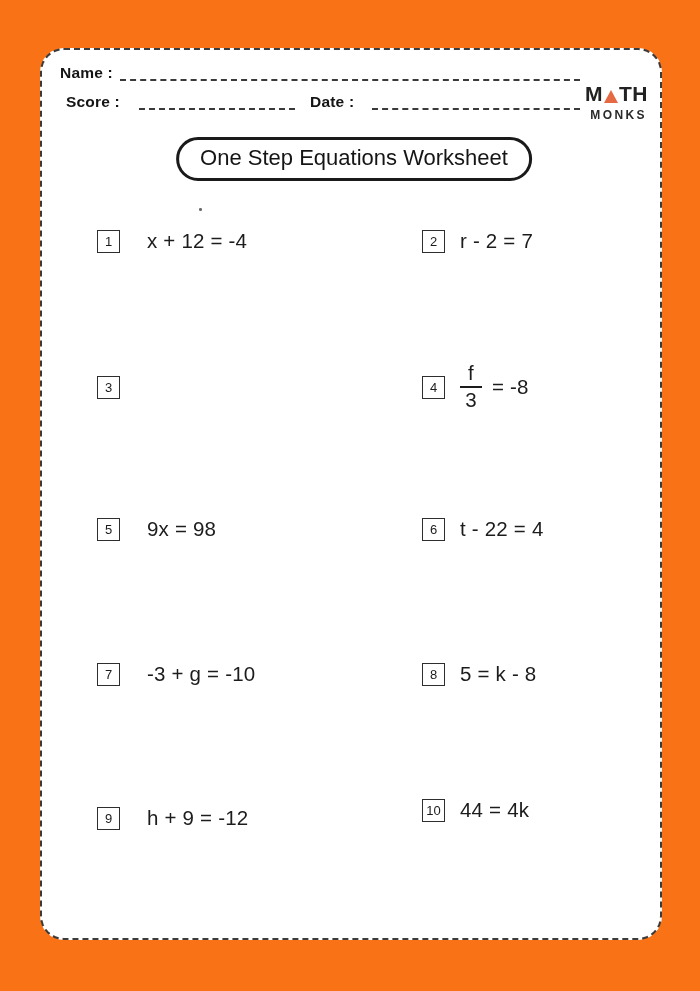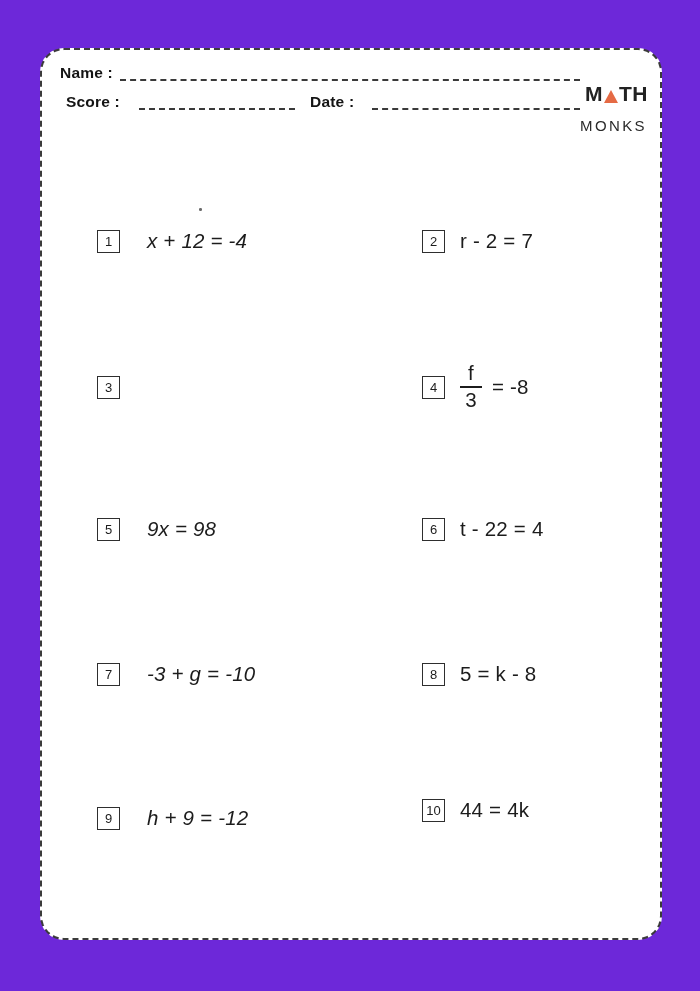--- a/index.html
+++ b/index.html
@@ -1,38 +1,38 @@
 <!DOCTYPE html>
 <html><head>
 <meta charset="utf-8">
 <style>
   * { margin:0; padding:0; box-sizing:border-box; }
   html,body { width:700px; height:991px; background:#ffffff; font-family:"Liberation Sans", sans-serif; color:#1c1c1c; }
-  .page { position:relative; width:700px; height:991px; background:#6d28d9; overflow:hidden; }
+  .page { position:relative; width:700px; height:991px; background:#f97316; overflow:hidden; }
 
   .sheet {
     position:absolute; left:40px; top:48px; width:622px; height:892px;
     border:2px dashed #3b3b3b; border-radius:24px; background:#fff;
   }
 
   
   .hdr-label { position:absolute; font-size:15.5px; font-weight:600; color:#141414; letter-spacing:0.2px; }
   .lbl-name  { left:18px; top:14px; }
   .lbl-score { left:24px; top:43px; }
   .lbl-date  { left:249px; top:43px;margin-left:19px; }
   .wline { position:absolute; height:18px; border-bottom:2px dashed #3a3a3a; }
   .line-name  { left:78px;  top:13px; width:460px; }
   .line-score { left:97px;  top:42px; width:156px; }
   .line-date  { left:330px; top:42px; width:208px; }
 
   
   .logo { position:absolute; right:12px; top:33px; text-align:right; color:#222; }
   .logo-top { display:flex; align-items:flex-end; justify-content:flex-end; font-size:21px; font-weight:700; line-height:1; letter-spacing:0.5px; }
   .tri { width:0; height:0; border-left:7.5px solid transparent; border-right:7.5px solid transparent; border-bottom:13px solid #E56A44; margin:0 1px 1px 1px; }
-  .logo-bottom { font-size:15px; font-weight:400; letter-spacing:2.4px; margin-top:13px; margin-right:1px; color:#2a2a2a; }
+  .logo-bottom { font-size:12px; font-weight:700; letter-spacing:2.4px; margin-top:4px; margin-right:1px; color:#2a2a2a; }
 
   
   .title-pill {
     position:absolute; top:87px; left:50%; transform:translateX(-50%); margin-left:3px;
     border:3px solid #1a1a1a; border-radius:26px; padding:5px 21px 7px;
     font-size:22px; color:#151515; white-space:nowrap; background:#fff;
   }
   .subtitle { position:absolute; top:134px; left:0; width:100%; text-align:center; font-size:13px; font-weight:600; color:#1a1a1a; }
 
   .speck { position:absolute; left:157px; top:158px; width:2.5px; height:2.5px; border-radius:50%; background:#6a6a6a; }
@@ -41,21 +41,21 @@
   .prob { position:absolute; display:flex; align-items:center; height:40px; }
   .prob.fr { height:68px; }
   .col-l { left:55px; }
   .col-r { left:380px; }
   .numbox {
     width:23px; height:23px; flex:0 0 23px; border:1.5px solid #2e2e2e; background:#fff;
     display:flex; align-items:center; justify-content:center;
     font-size:13px; color:#1c1c1c; line-height:1;
   }
   .eq { font-size:20.5px; color:#1c1c1c; letter-spacing:0.2px; white-space:nowrap; }
-  .col-l .eq { margin-left:27px;font-style:italic; }
+  .col-l .eq { margin-left:27px; }
   .col-r .eq { margin-left:15px; }
   .eqflex { display:flex; align-items:center; }
   .frac { display:inline-flex; flex-direction:column; align-items:center; }
   .gap-pre { margin-left:10px; }
   .gap-post { margin-left:10px; }
   .fpart { font-size:20.5px; line-height:1.1; padding:0 5px; }
   .fbar { align-self:stretch; height:2.5px; min-width:22px; background:#1c1c1c; margin:1px 0; }
 </style>
 </head>
 <body>
@@ -74,20 +74,23 @@
 
     <div class="logo">
       <div class="logo-top">
         <span>M</span>
         <span class="tri"></span>
         <span>TH</span>
       </div>
       <div class="logo-bottom">MONKS</div>
     </div>
 
+    <div class="title-pill">
+      <span>One Step Equations Worksheet</span>
+    </div>
 
     <div class="speck"></div>
 
     <div class="prob col-l" style="top:171px">
       <span class="numbox">1</span>
       <span class="eq">x + 12 = -4</span>
     </div>
     <div class="prob col-r" style="top:171px">
       <span class="numbox">2</span>
       <span class="eq">r - 2 = 7</span>

